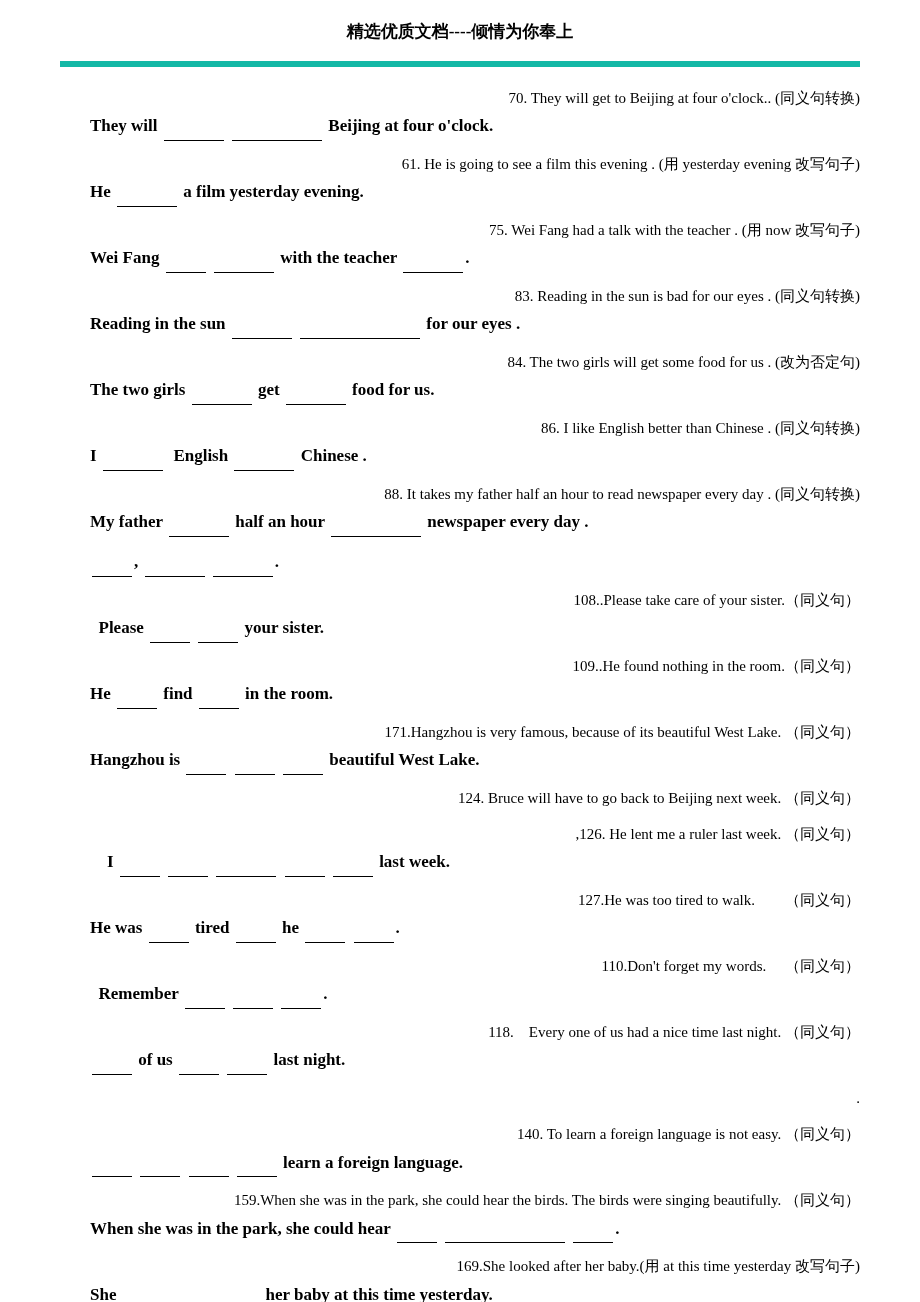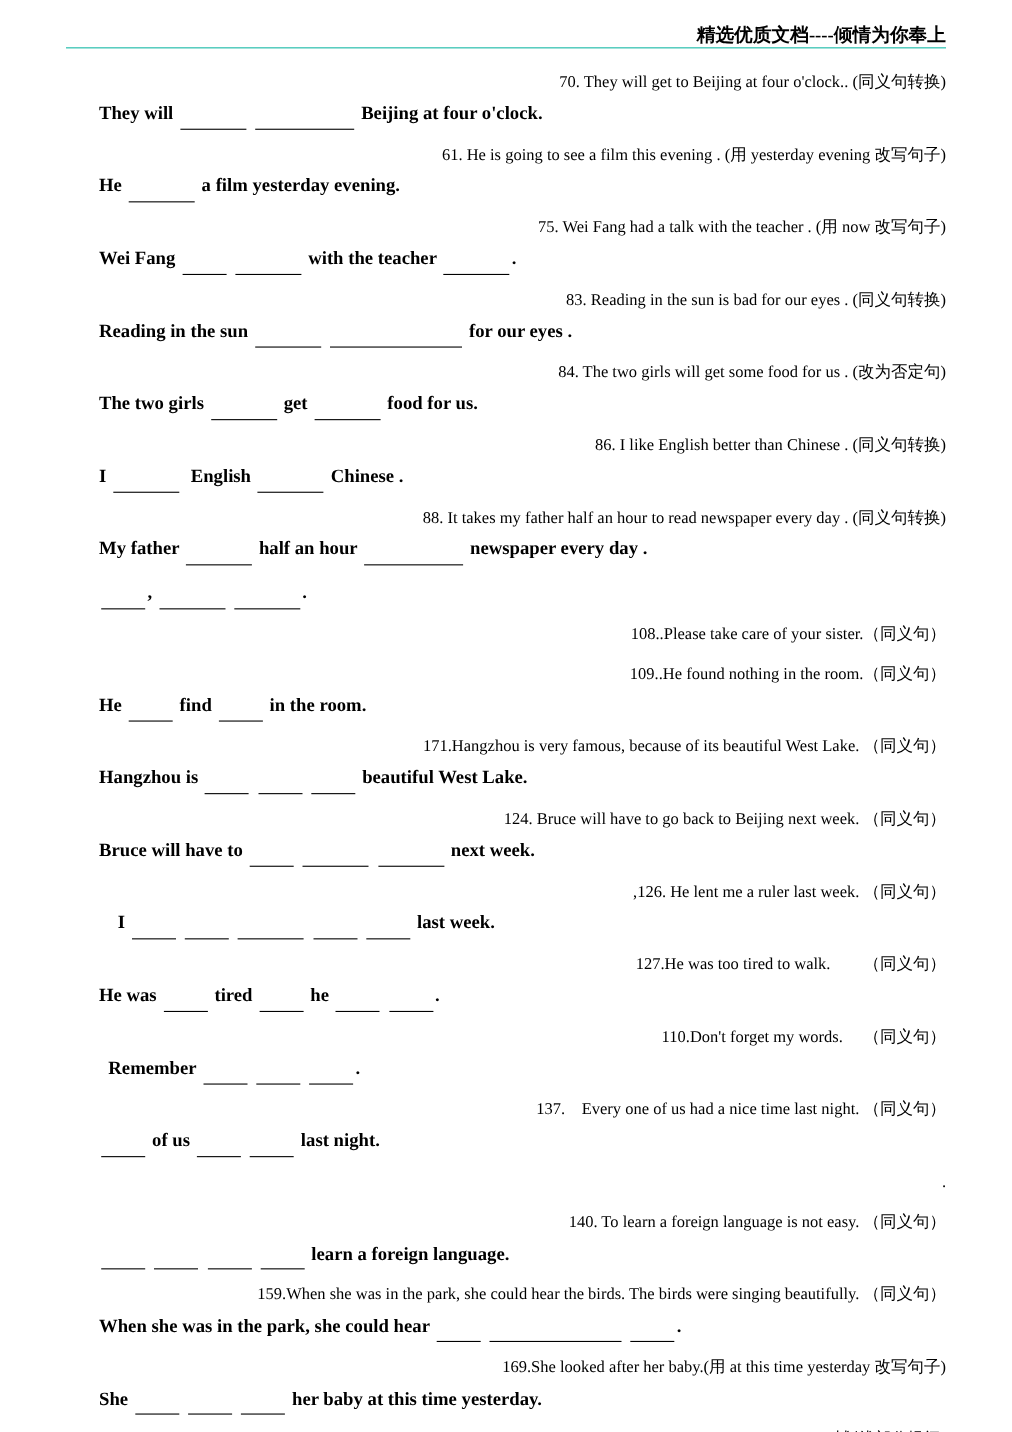--- a/index.html
+++ b/index.html
@@ -10,26 +10,26 @@
     body {
       background: #ffffff;
       font-family: "Times New Roman", SimSun, serif;
       font-size: 15px;
       color: #000000;
       width: 920px;
       min-height: 1302px;
       padding: 20px 60px 40px 60px;
     }
     .page-header {
-      text-align: right;
+      text-align: center;
       font-size: 17px;
       font-weight: bold;
       color: #000;
-      padding-bottom: 0;
-      border-bottom: 1px solid #14b8a6;
+      padding-bottom: 18px;
+      border-bottom: 6px solid #14b8a6;
       margin-bottom: 18px;
     }
     .content {
       line-height: 1.75;
     }
     .question-block {
       margin-bottom: 10px;
     }
     .q-line {
       font-weight: normal;
@@ -105,54 +105,54 @@
     <span class="q-line">88. It takes my father half an hour to read newspaper every day . (同义句转换)</span>
     <span class="a-line">My father <span class="blank"></span> half an hour <span class="blank blank-long"></span> newspaper every day .</span>
   </div>
 
   <div class="question-block">
     <span class="a-line"><span class="blank blank-short"></span>, <span class="blank"></span> <span class="blank"></span>.</span>
   </div>
 
   <div class="question-block">
     <span class="q-line">108..Please take care of your sister.（同义句）</span>
+    <span class="a-line">&nbsp;&nbsp;Please <span class="blank blank-short"></span> <span class="blank blank-short"></span> your sister.</span>
   </div>
 
   <div class="question-block">
     <span class="q-line">109..He found nothing in the room.（同义句）</span>
     <span class="a-line">He <span class="blank blank-short"></span> find <span class="blank blank-short"></span> in the room.</span>
   </div>
 
   <div class="question-block">
     <span class="q-line">171.Hangzhou is very famous, because of its beautiful West Lake. （同义句）</span>
     <span class="a-line">Hangzhou is <span class="blank blank-short"></span> <span class="blank blank-short"></span> <span class="blank blank-short"></span> beautiful West Lake.</span>
   </div>
 
   <div class="question-block">
     <span class="q-line">124. Bruce will have to go back to Beijing next week. （同义句）</span>
-    <span class="a-line">Bruce will have to <span class="blank blank-short"></span> <span class="blank"></span> <span class="blank"></span> next week.</span>
   </div>
 
   <div class="question-block">
     <span class="q-line">,126. He lent me a ruler last week. （同义句）</span>
     <span class="a-line">&nbsp;&nbsp;&nbsp;&nbsp;I <span class="blank blank-short"></span> <span class="blank blank-short"></span> <span class="blank"></span> <span class="blank blank-short"></span> <span class="blank blank-short"></span> last week.</span>
   </div>
 
   <div class="question-block">
     <span class="q-line">127.He was too tired to walk.　　（同义句）</span>
     <span class="a-line">He was <span class="blank blank-short"></span> tired <span class="blank blank-short"></span> he <span class="blank blank-short"></span> <span class="blank blank-short"></span>.</span>
   </div>
 
   <div class="question-block">
     <span class="q-line">110.Don't forget my words. 　（同义句）</span>
     <span class="a-line">&nbsp;&nbsp;Remember <span class="blank blank-short"></span> <span class="blank blank-short"></span> <span class="blank blank-short"></span>.</span>
   </div>
 
   <div class="question-block">
-    <span class="q-line">137.　Every one of us had a nice time last night. （同义句）</span>
+    <span class="q-line">118.　Every one of us had a nice time last night. （同义句）</span>
     <span class="a-line"><span class="blank blank-short"></span> of us <span class="blank blank-short"></span> <span class="blank blank-short"></span> last night.</span>
   </div>
 
   <div class="question-block">
     <span class="q-line">.</span>
   </div>
 
   <div class="question-block">
     <span class="q-line">140. To learn a foreign language is not easy. （同义句）</span>
     <span class="a-line"><span class="blank blank-short"></span> <span class="blank blank-short"></span> <span class="blank blank-short"></span> <span class="blank blank-short"></span> learn a foreign language.</span>

